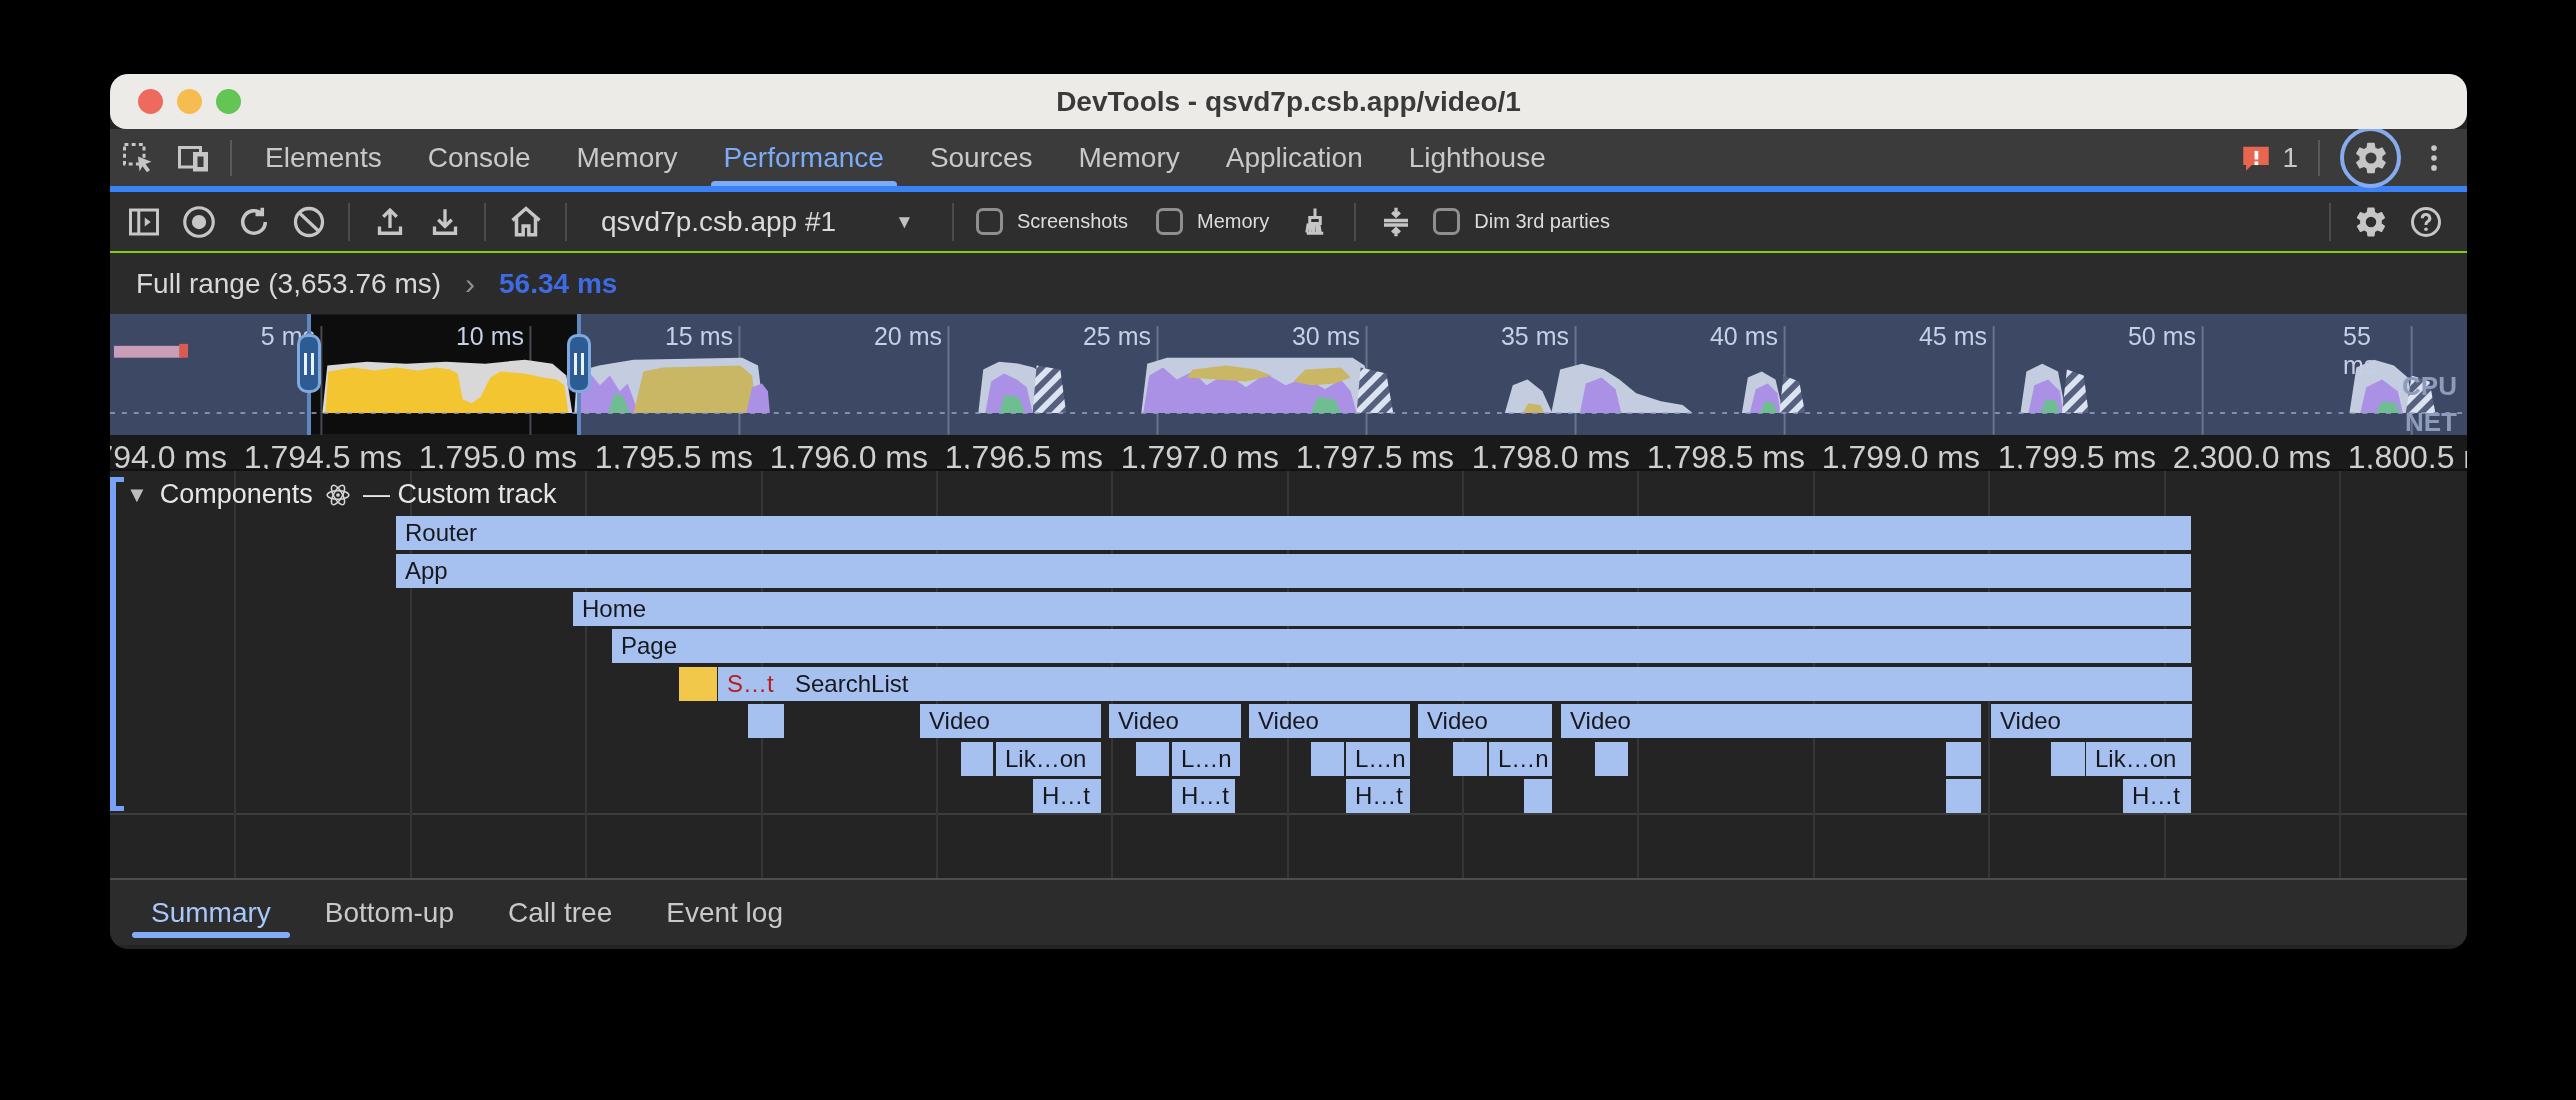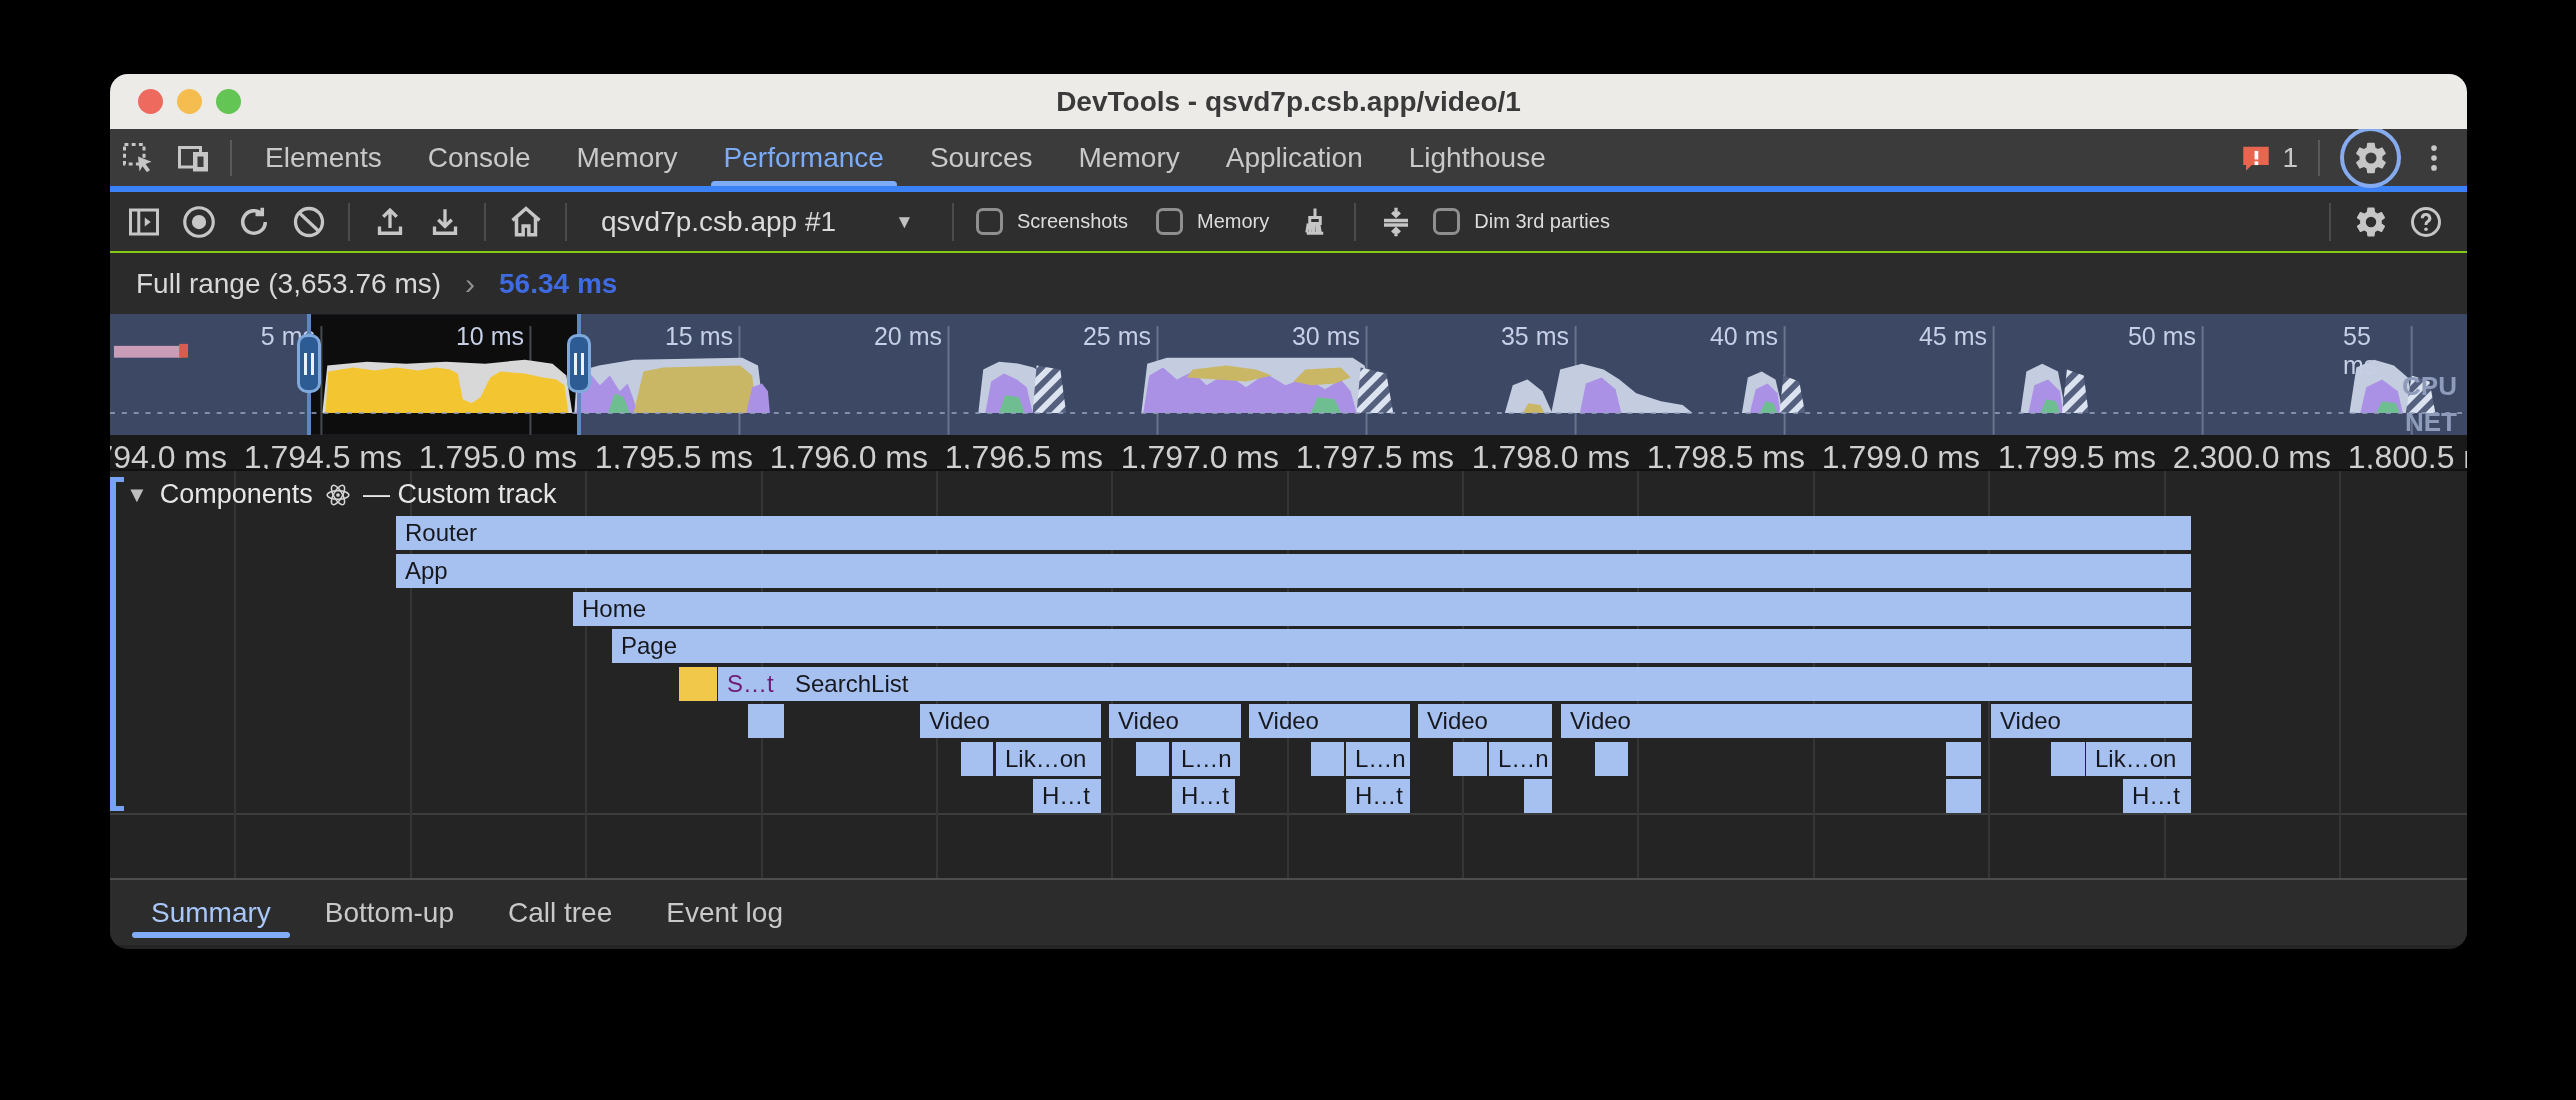--- a/index.html
+++ b/index.html
@@ -1,21 +1,21 @@
 <!DOCTYPE html>
 <html><head>
 <meta charset="utf-8">
 <style>
   html,body{margin:0;padding:0;background:#000;width:2576px;height:1100px;
     font-family:"Liberation Sans",sans-serif;-webkit-font-smoothing:antialiased;}
   *{box-sizing:border-box;}
   .window{position:absolute;left:110px;top:74px;width:2357px;height:875px;border-radius:18px;
     overflow:hidden;background:#242424;box-shadow:0 24px 69px rgba(0,0,0,.7);}
   
-  .titlebar{height:55px;background:#EDEBE8;display:flex;align-items:center;position:relative;}
+  .titlebar{height:55px;background:#EDEBE8;display:flex;align-items:center;position:relative;border-radius:16px;}
   .tl{width:25px;height:25px;border-radius:50%;margin-left:14px;}
   .tl:first-child{margin-left:28px;}
   .tl.red{background:#EE6A5F}.tl.yel{background:#F5BD4F}.tl.grn{background:#62C554}
   .wtitle{position:absolute;left:0;right:0;text-align:center;font-weight:bold;font-size:28px;color:#3A3A3A;}
   
   .tabbar{height:63px;background:#3B3B3B;display:flex;align-items:center;border-bottom:6px solid #3b82f6;}
   .icnbtn{width:55px;height:51px;display:flex;align-items:center;justify-content:center;flex:none;}
   .vsep{width:2px;height:36px;background:#5A5A5A;margin:0 10px;flex:none;}
   .tab{height:100%;display:flex;align-items:center;padding:0 23px;font-size:28px;color:#C9C9C9;position:relative;flex:none;}
   .tab.active{color:#7CACF8;}
@@ -360,21 +360,21 @@
       <div class="gridline" style="left: 1527px;"></div>
       <div class="gridline" style="left: 1703px;"></div>
       <div class="gridline" style="left: 1878px;"></div>
       <div class="gridline" style="left: 2054px;"></div>
       <div class="gridline" style="left: 2229px;"></div>
       <div class="fbar" style="left: 286px; top: 45px; width: 1795px; background: rgb(166, 192, 240); color: rgb(22, 24, 29);">Router</div>
       <div class="fbar" style="left: 286px; top: 83px; width: 1795px; background: rgb(166, 192, 240); color: rgb(22, 24, 29);">App</div>
       <div class="fbar" style="left: 463px; top: 121px; width: 1618px; background: rgb(166, 192, 240); color: rgb(22, 24, 29);">Home</div>
       <div class="fbar" style="left: 502px; top: 158px; width: 1579px; background: rgb(166, 192, 240); color: rgb(22, 24, 29);">Page</div>
       <div class="fbar" style="left: 569px; top: 196px; width: 38px; background: rgb(242, 200, 75); color: rgb(22, 24, 29);"></div>
-      <div class="fbar" style="left: 608px; top: 196px; width: 80px; background: rgb(166, 192, 240); color: #701a75;">S…t</div>
+      <div class="fbar" style="left: 608px; top: 196px; width: 80px; background: rgb(166, 192, 240); color: #b91c1c;">S…t</div>
       <div class="fbar" style="left: 676px; top: 196px; width: 1406px; background: rgb(166, 192, 240); color: rgb(22, 24, 29);">SearchList</div>
       <div class="fbar" style="left: 638px; top: 233px; width: 36px; background: rgb(166, 192, 240); color: rgb(22, 24, 29);"></div>
       <div class="fbar" style="left: 810px; top: 233px; width: 181px; background: rgb(166, 192, 240); color: rgb(22, 24, 29);">Video</div>
       <div class="fbar" style="left: 999px; top: 233px; width: 132px; background: rgb(166, 192, 240); color: rgb(22, 24, 29);">Video</div>
       <div class="fbar" style="left: 1139px; top: 233px; width: 161px; background: rgb(166, 192, 240); color: rgb(22, 24, 29);">Video</div>
       <div class="fbar" style="left: 1308px; top: 233px; width: 134px; background: rgb(166, 192, 240); color: rgb(22, 24, 29);">Video</div>
       <div class="fbar" style="left: 1451px; top: 233px; width: 420px; background: rgb(166, 192, 240); color: rgb(22, 24, 29);">Video</div>
       <div class="fbar" style="left: 1881px; top: 233px; width: 201px; background: rgb(166, 192, 240); color: rgb(22, 24, 29);">Video</div>
       <div class="fbar" style="left: 851px; top: 271px; width: 32px; background: rgb(166, 192, 240); color: rgb(22, 24, 29);"></div>
       <div class="fbar" style="left: 886px; top: 271px; width: 105px; background: rgb(166, 192, 240); color: rgb(22, 24, 29);">Lik…on</div>

